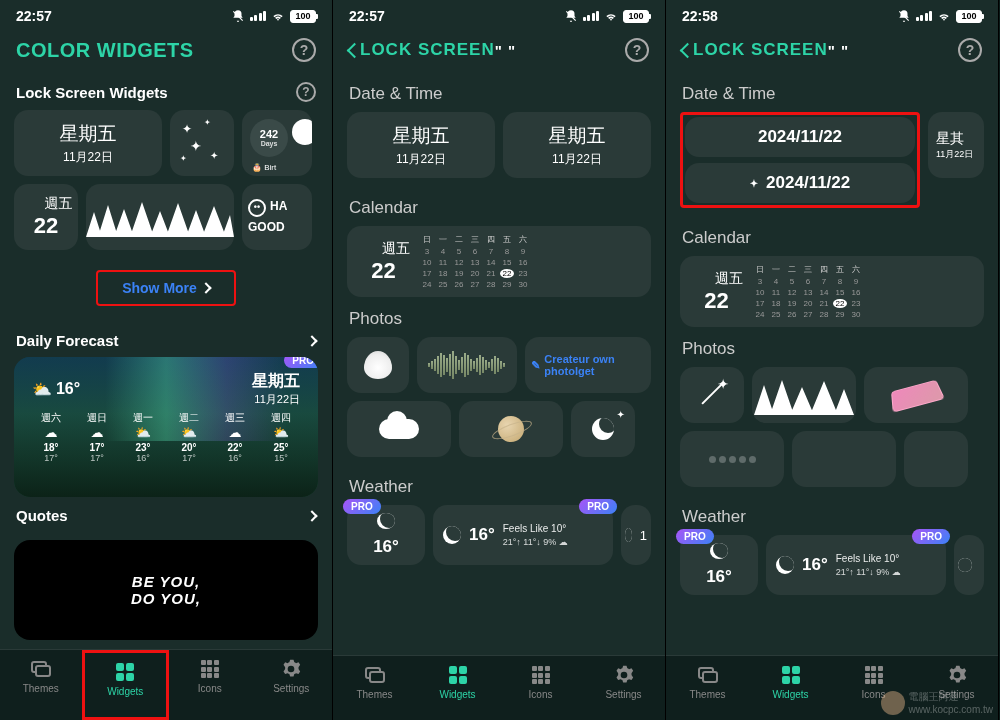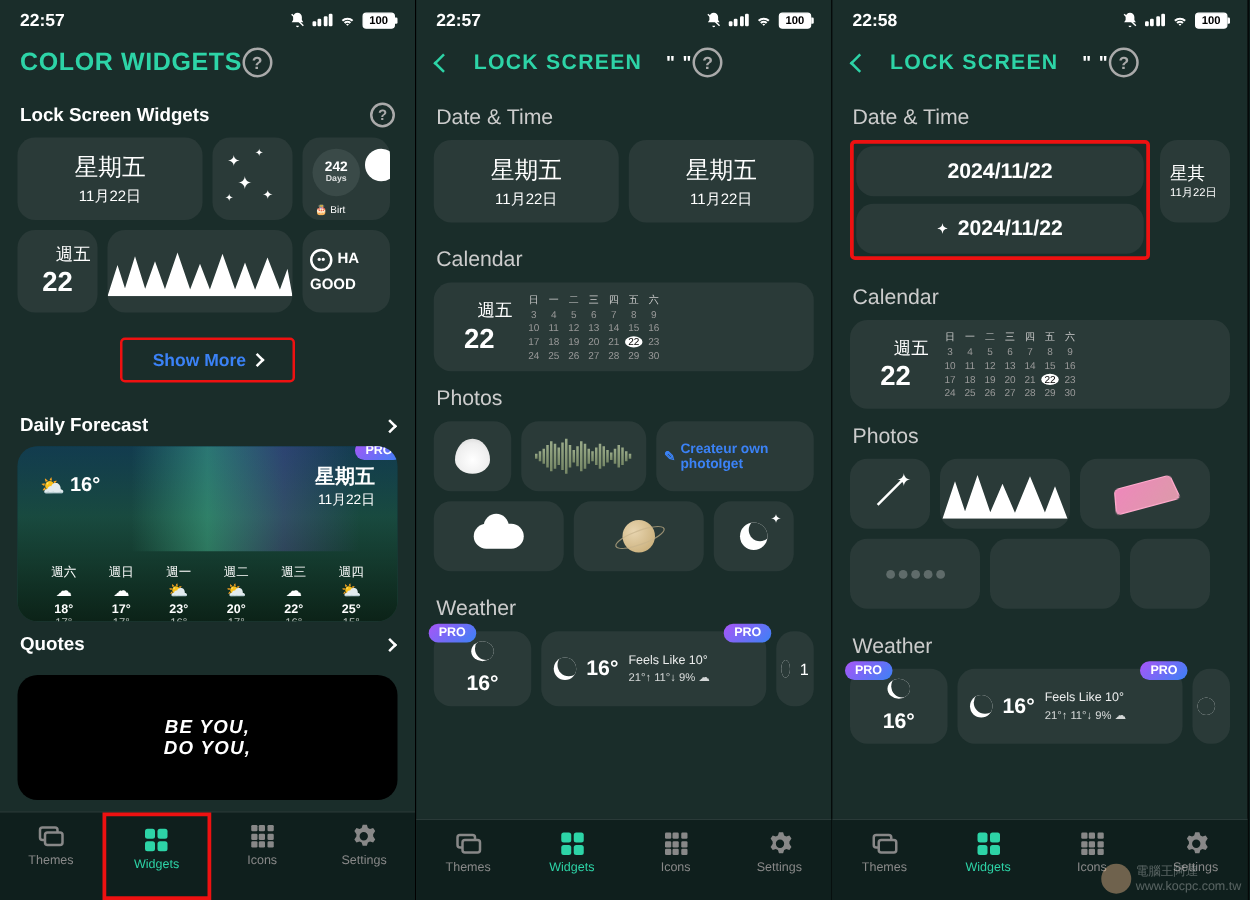--- a/index.html
+++ b/index.html
@@ -7,23 +7,23 @@
 .phone { width:333px; height:720px; background:#1a2d2a; position:relative; border-right:1px solid #000; display:flex; flex-direction:column; }
 .status-bar { display:flex; justify-content:space-between; align-items:center; padding:8px 16px 4px; color:#fff; font-size:14px; font-weight:600; }
 .status-right { display:flex; align-items:center; gap:5px; }
 .signal { display:flex; gap:1.5px; align-items:flex-end; }
 .bar { width:3px; background:#fff; border-radius:1px; }
 .b1{height:4px}.b2{height:6px}.b3{height:8px}.b4{height:10px}
 .wifi { width:14px; height:14px; }
 .battery { width:26px; height:13px; border:1.5px solid #fff; border-radius:3px; position:relative; display:flex; align-items:center; justify-content:center; font-size:9px; font-weight:700; color:#000; background:#fff; }
 .battery::after { content:''; position:absolute; right:-3px; top:3px; width:2px; height:5px; background:#fff; border-radius:0 1px 1px 0; }
 .bell-icon { width:14px; height:14px; }
-.header { display:flex; align-items:center; padding:10px 16px; }
+.header { display:flex; justify-content:space-between; align-items:center; padding:10px 16px; }
 .title-main { color:#2dd4a7; font-size:20px; font-weight:800; letter-spacing:0.5px; }
-.title-lock { color:#2dd4a7; font-size:17px; font-weight:800; letter-spacing:1px; display:flex; align-items:center; gap:19px; }
+.title-lock { color:#2dd4a7; font-size:17px; font-weight:800; letter-spacing:1px; display:flex; align-items:center; gap:0; }
 .back-icon { width:11px; height:11px; border-left:2.5px solid #2dd4a7; border-bottom:2.5px solid #2dd4a7; transform:rotate(45deg); }
 .help-icon { width:24px; height:24px; border:2px solid #aaa; border-radius:50%; display:flex; align-items:center; justify-content:center; color:#aaa; font-size:14px; font-weight:700; }
 .content { flex:1; overflow:hidden; padding:0 14px; }
 .section-head { display:flex; justify-content:space-between; align-items:center; padding:10px 2px 8px; color:#fff; font-size:15px; font-weight:600; }
 .sec-label { color:#ccc; font-size:17px; padding:12px 2px 8px; }
 .chev-r { width:8px; height:8px; border-right:2px solid #fff; border-top:2px solid #fff; transform:rotate(45deg); }
 .widget-row { display:flex; gap:8px; margin-bottom:8px; }
 .widget { background:#2a3a38; border-radius:14px; display:flex; flex-direction:column; align-items:center; justify-content:center; color:#fff; text-align:center; overflow:hidden; position:relative; }
 .w-lg { width:148px; height:66px; }
 .w-sm { width:64px; height:66px; }
@@ -36,21 +36,21 @@
 .trees svg { width:100%; height:40px; }
 .show-more { margin:12px auto 0; padding:8px 24px; color:#3b82f6; font-size:14px; font-weight:600; border:2.5px solid #e11; display:inline-flex; align-items:center; gap:5px; border-radius:4px; }
 .show-more-wrap { text-align:center; margin-bottom:16px; }
 .forecast-card { background:linear-gradient(180deg,#0a3a4a,#1a4a3a); border-radius:16px; padding:10px; position:relative; height:140px; overflow:hidden; }
 .aurora { position:absolute; inset:0; background:linear-gradient(180deg,rgba(20,60,80,.8),rgba(30,80,60,.6) 40%,rgba(10,30,20,.9)); }
 .aurora::before { content:''; position:absolute; top:0; left:30%; right:10%; height:60%; background:linear-gradient(90deg,transparent,rgba(100,255,200,.3),rgba(150,100,255,.2),transparent); }
 .pro-badge { position:absolute; top:-4px; right:-4px; background:linear-gradient(135deg,#a855f7,#3b82f6); color:#fff; font-size:10px; font-weight:700; padding:2px 8px; border-radius:8px; z-index:3; }
 .fc-top { position:relative; z-index:2; display:flex; justify-content:space-between; padding:4px 8px; }
 .fc-temp { color:#fff; font-size:16px; font-weight:700; display:flex; align-items:center; gap:4px; }
 .fc-date { text-align:right; color:#fff; }
-.fc-days { position:relative; z-index:2; display:flex; justify-content:space-between; margin-top:40px; padding:0 4px; }
+.fc-days { position:relative; z-index:2; display:flex; justify-content:space-between; padding:0 4px; }
 .fc-day { color:#fff; font-size:10px; text-align:center; flex:1; }
 .fc-day .hi { font-weight:700; margin-top:2px; }
 .fc-day .lo { opacity:.7; font-size:9px; }
 .quote-card { background:#000; border-radius:16px; height:100px; display:flex; flex-direction:column; align-items:center; justify-content:center; color:#fff; font-family:'Courier New',monospace; font-weight:900; font-style:italic; font-size:15px; letter-spacing:1px; margin-top:8px; }
 .cal-widget { display:flex; gap:10px; background:#2a3a38; border-radius:14px; padding:8px 10px; align-items:center; }
 .cal-left { text-align:center; color:#fff; }
 .cal-grid { display:grid; grid-template-columns:repeat(7,14px); gap:2px; font-size:8px; color:#999; }
 .cal-grid span { text-align:center; }
 .cal-grid .today { background:#fff; color:#000; border-radius:50%; }
 .photo-row { display:flex; gap:8px; margin-bottom:8px; }

